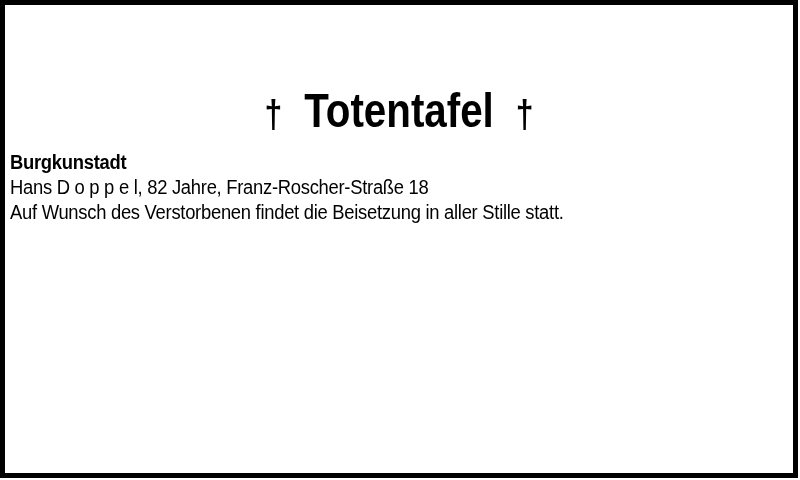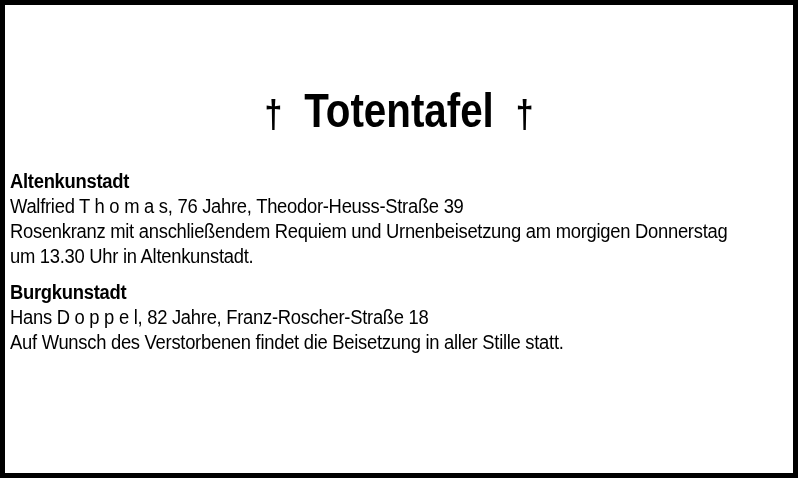--- a/index.html
+++ b/index.html
@@ -77,26 +77,20 @@
 <div class="frame"></div>
 
 <div class="inner">
 
   <h1 class="title">
     <span class="cross">†</span><span>Totentafel</span><span class="cross">†</span>
   </h1>
 
   <div class="content">
 
-    <div class="section first">
-      <div class="city">Altenkunstadt</div>
-      <div class="line">Walfried T h o m a s, 76 Jahre, Theodor-Heuss-Straße 39</div>
-      <div class="line">Rosenkranz mit anschließendem Requiem und Urnenbeisetzung am morgigen Donnerstag</div>
-      <div class="line">um 13.30 Uhr in Altenkunstadt.</div>
-    </div>
 
 
     <div class="section">
       <div class="city">Burgkunstadt</div>
       <div class="line">Hans D o p p e l, 82 Jahre, Franz-Roscher-Straße 18</div>
       <div class="line">Auf Wunsch des Verstorbenen findet die Beisetzung in aller Stille statt.</div>
     </div>
 
   </div>
 </div>

